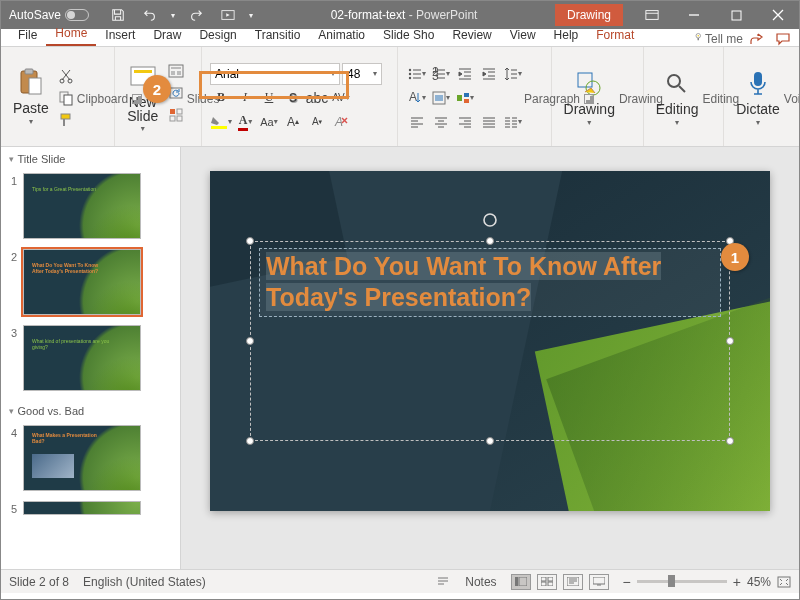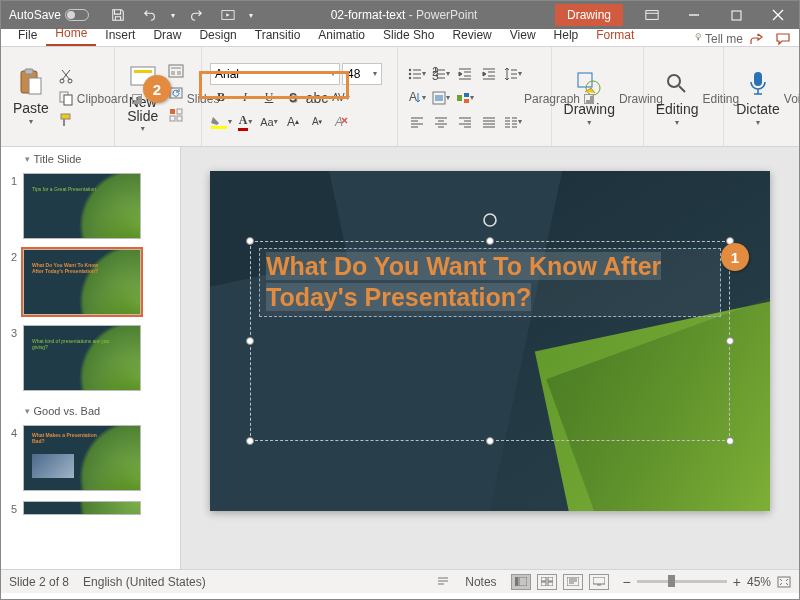--- a/index.html
+++ b/index.html
@@ -45,21 +45,21 @@
 .hl-box{position:absolute;border:3px solid #e38b3e;pointer-events:none}
 
 .callout{position:absolute;width:28px;height:28px;border-radius:50%;background:#e38b3e;color:#fff;display:flex;align-items:center;justify-content:center;font-weight:bold;font-size:15px;z-index:5;box-shadow:1px 1px 3px rgba(0,0,0,.3)}
 
 .mainwrap{display:flex;height:calc(600px - 28px - 26px - 100px - 24px)}
 
 .thumbs{width:180px;border-right:1px solid #d4d4d4;overflow-y:scroll;background:#fff;position:relative}
 .thumbs::-webkit-scrollbar{width:16px}
 .thumbs::-webkit-scrollbar-track{background:#f3f2f1}
 .thumbs::-webkit-scrollbar-thumb{background:#c8c6c4;border:3px solid #f3f2f1}
-.section-hdr{display:flex;align-items:center;gap:4px;padding:6px 24px;font-size:11px;color:#555;cursor:pointer}
+.section-hdr{display:flex;align-items:center;gap:4px;padding:6px 8px;font-size:11px;color:#555;cursor:pointer}
 .section-hdr::before{content:"▾";font-size:9px;color:#888}
 .thumb-row{display:flex;gap:6px;padding:2px 6px 8px 8px}
 .thumb-num{font-size:11px;color:#666;width:8px;text-align:right;padding-top:2px}
 .thumb{width:118px;height:66px;border:1px solid #bbb;background:#1f3b47;position:relative;overflow:hidden;cursor:pointer}
 .thumb.sel{outline:2px solid #e06633;outline-offset:0}
 .thumb .swoosh{position:absolute;right:-20px;bottom:-20px;width:90px;height:90px;background:radial-gradient(circle at 70% 70%, #8bc34a 0%, #558b2f 60%, transparent 65%);transform:rotate(-15deg);opacity:.85}
 .thumb .swoosh2{position:absolute;right:-10px;bottom:-30px;width:70px;height:70px;background:radial-gradient(circle at 70% 70%, #4b830d 0%, transparent 60%);opacity:.7}
 .thumb .ttxt{position:absolute;top:12px;left:8px;right:30px;font-size:5px;line-height:1.2}
 .thumb .ttxt.green{color:#8bc34a}
 .thumb .ttxt.orange{color:#e38b3e;font-weight:bold}

